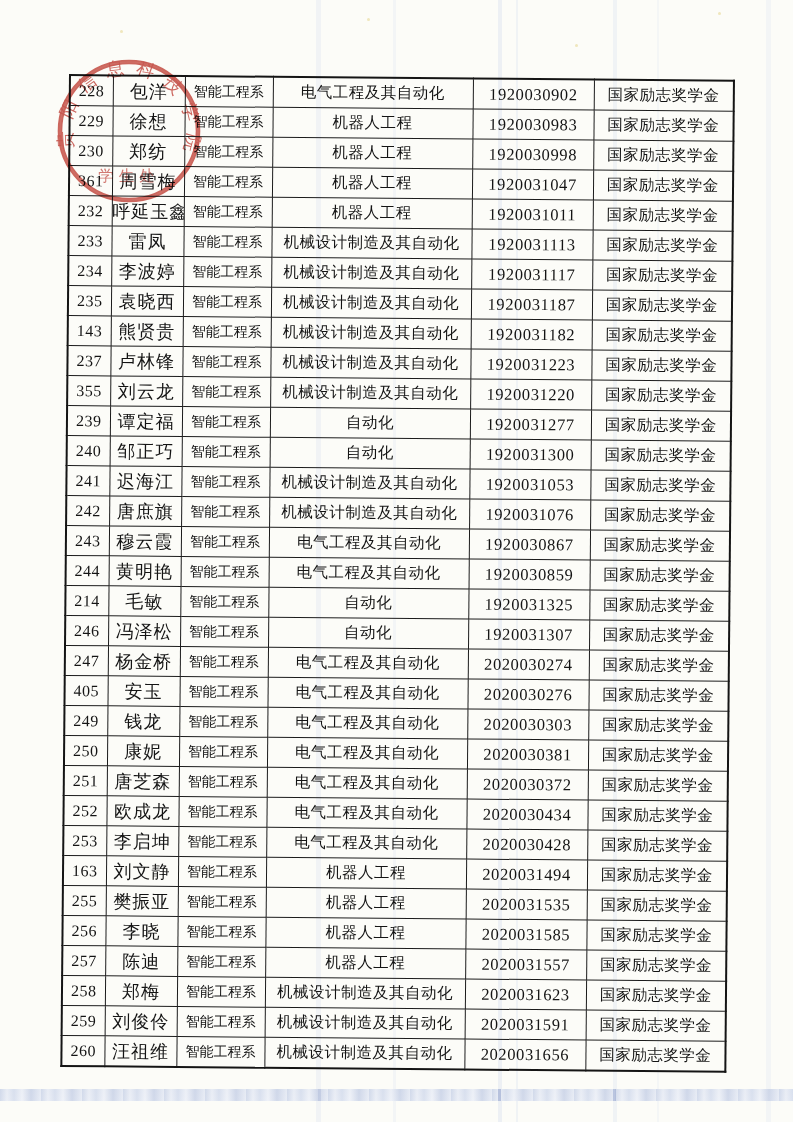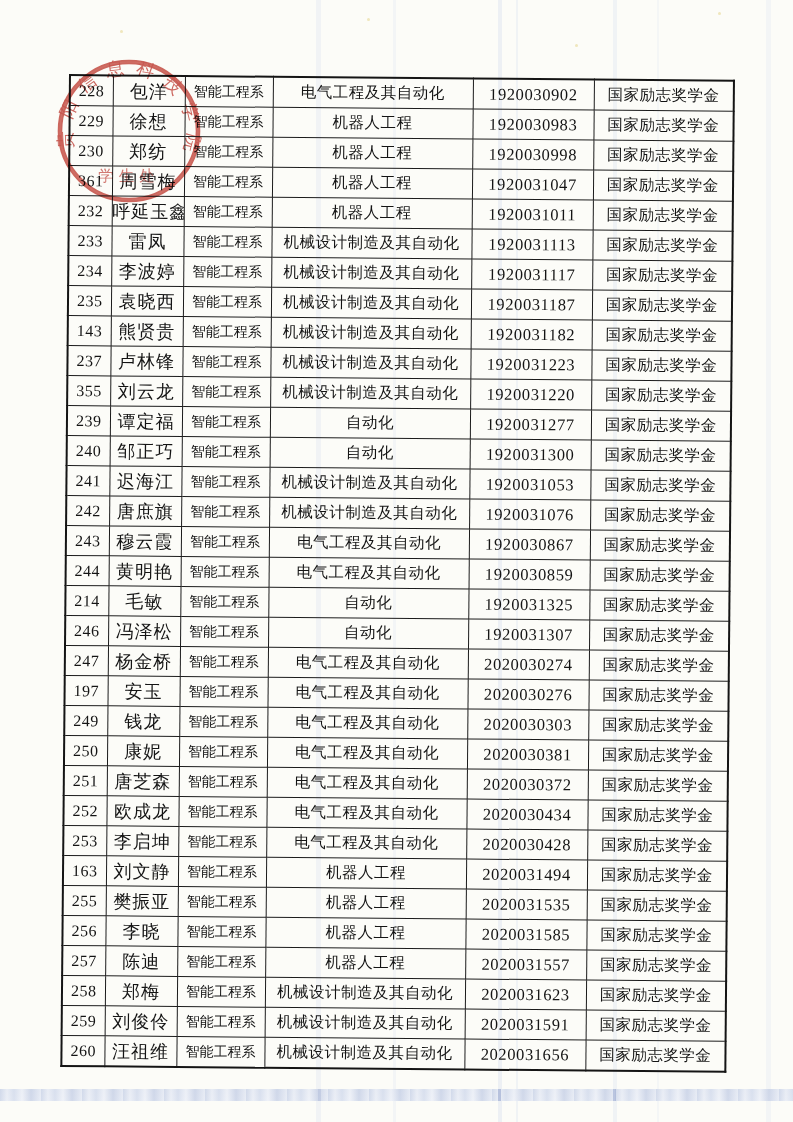--- a/index.html
+++ b/index.html
@@ -253,21 +253,21 @@
   </tr>
           <tr>
     <td class="c-no">247</td>
     <td class="c-name">杨金桥</td>
     <td class="c-dept">智能工程系</td>
     <td class="c-major">电气工程及其自动化</td>
     <td class="c-id">2020030274</td>
     <td class="c-award">国家励志奖学金</td>
   </tr>
           <tr>
-    <td class="c-no">197</td>
+    <td class="c-no">405</td>
     <td class="c-name">安玉</td>
     <td class="c-dept">智能工程系</td>
     <td class="c-major">电气工程及其自动化</td>
     <td class="c-id">2020030276</td>
     <td class="c-award">国家励志奖学金</td>
   </tr>
           <tr>
     <td class="c-no">249</td>
     <td class="c-name">钱龙</td>
     <td class="c-dept">智能工程系</td>

